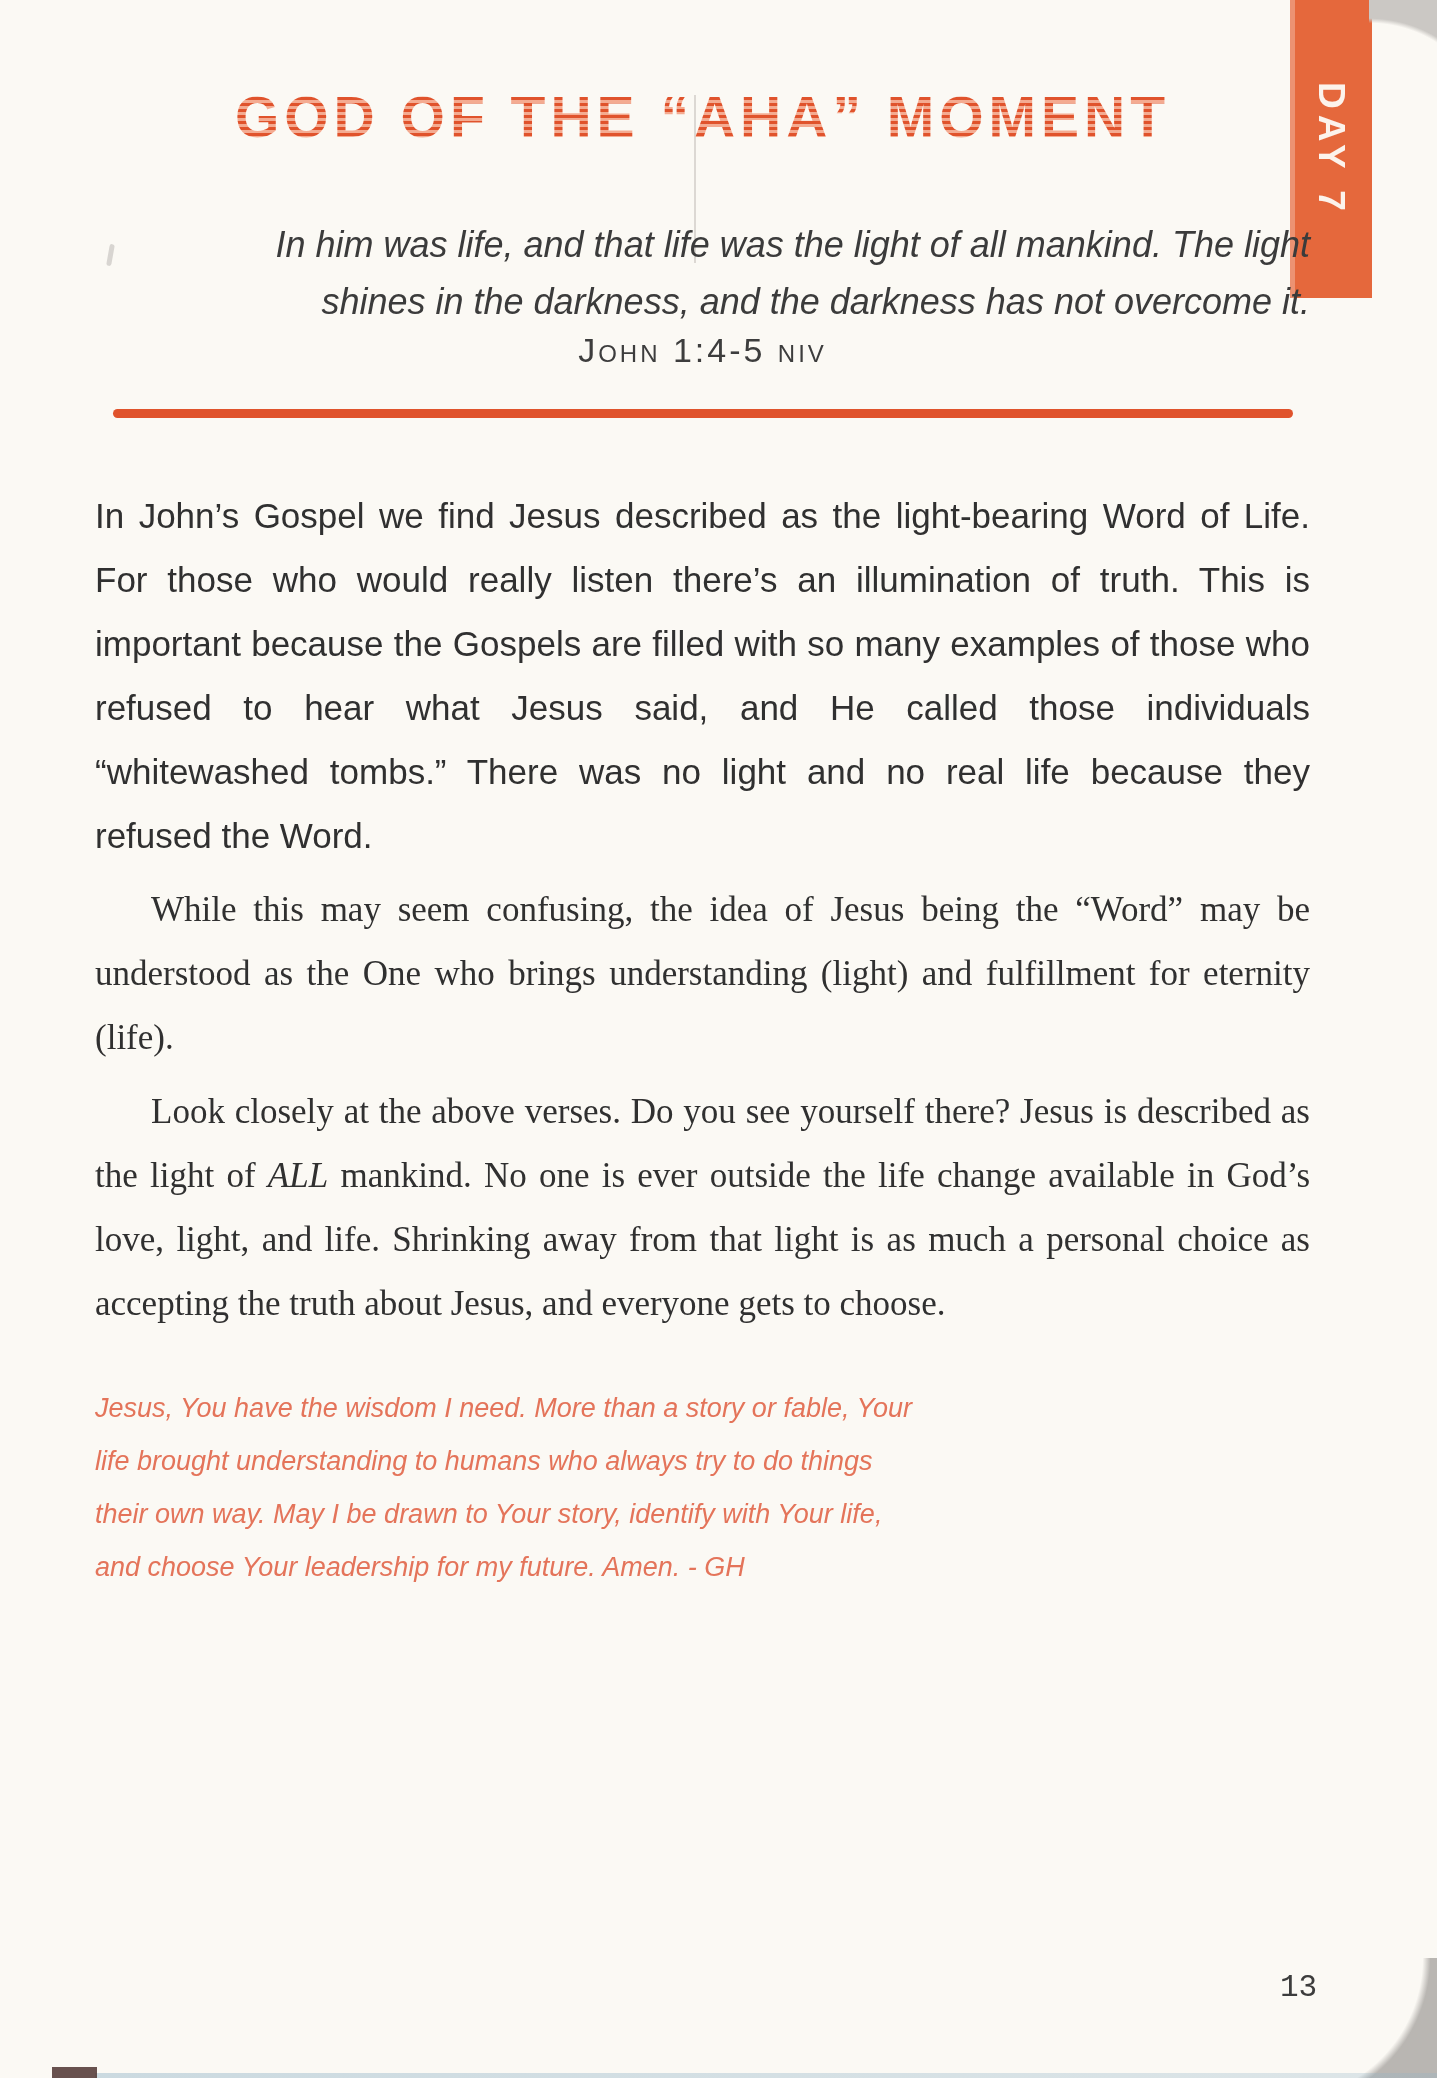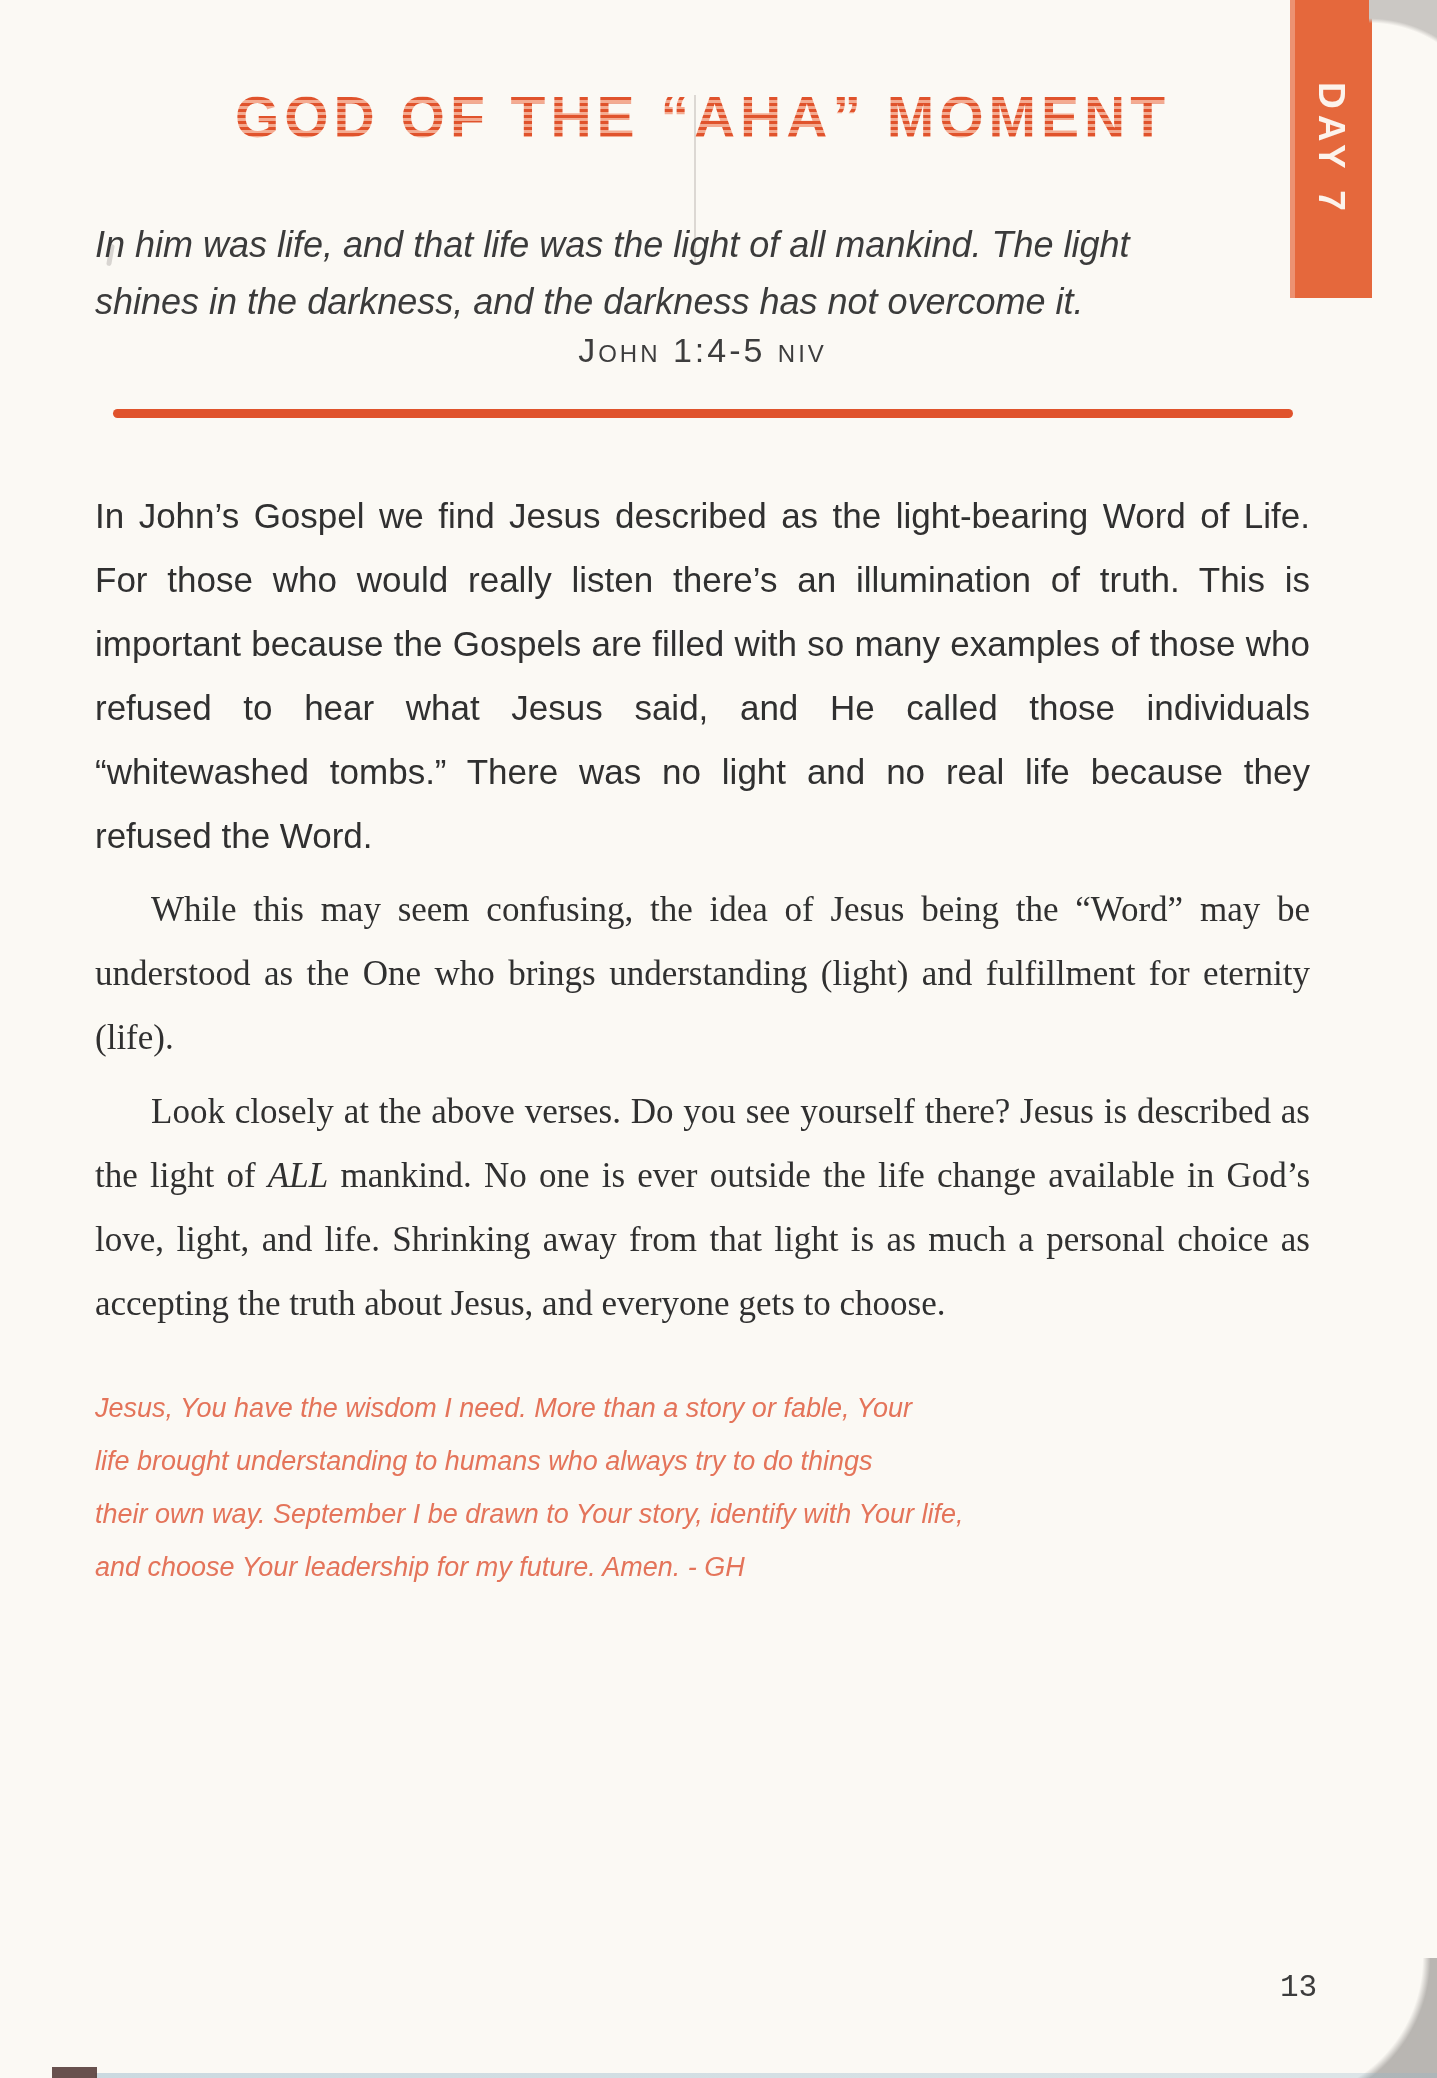--- a/index.html
+++ b/index.html
@@ -40,21 +40,21 @@
       background: repeating-linear-gradient(180deg,
         var(--accent, #e2603a) 0px, var(--accent, #e2603a) 3.5px,
         var(--stripe-light, #f4ab91) 3.5px, var(--stripe-light, #f4ab91) 6px);
       -webkit-background-clip: text; background-clip: text;
       color: transparent; -webkit-text-fill-color: transparent;
     }
   }
 
   .scripture {
     margin-top: 68px;
-    text-align: left;
+    text-align: right;
     font-size: 36px; line-height: 57px;
     font-style: italic;
     color: #3b3b3b;
   }
   .scripture-reference {
     text-align: center;
     font-size: 34px; line-height: 1.2;
     font-variant: small-caps;
     letter-spacing: 3px;
     color: #3d3d3d;
@@ -145,19 +145,19 @@
 
   <div class="body-text">
     <p>In John’s Gospel we find Jesus described as the light-bearing Word of Life. For those who would really listen there’s an illumination of truth. This is important because the Gospels are filled with so many examples of those who refused to hear what Jesus said, and He called those individuals “whitewashed tombs.” There was no light and no real life because they refused the Word.</p>
     <p class="indent">While this may seem confusing, the idea of Jesus being the “Word” may be understood as the One who brings understanding (light) and fulfillment for eternity (life).</p>
     <p class="indent">Look closely at the above verses. Do you see yourself there? Jesus is described as the light of <i>ALL</i> mankind. No one is ever outside the life change available in God’s love, light, and life. Shrinking away from that light is as much a personal choice as accepting the truth about Jesus, and everyone gets to choose.</p>
   </div>
 
   <div class="prayer">
     <div>Jesus, You have the wisdom I need. More than a story or fable, Your</div>
     <div>life brought understanding to humans who always try to do things</div>
-    <div>their own way. September I be drawn to Your story, identify with Your life,</div>
+    <div>their own way. May I be drawn to Your story, identify with Your life,</div>
     <div>and choose Your leadership for my future. Amen. - GH</div>
   </div>
 
 </div>
 
 <div class="page-number">13</div>
 
 </body></html>

